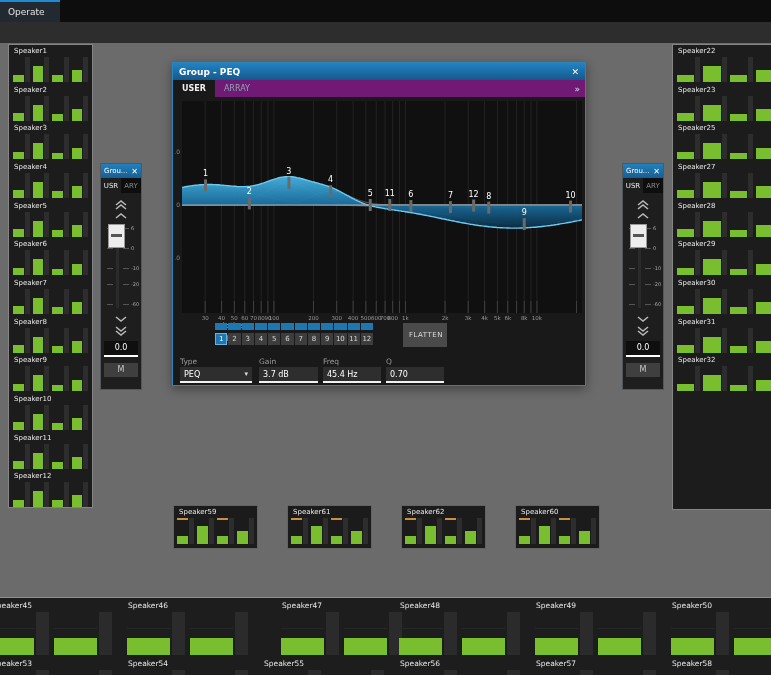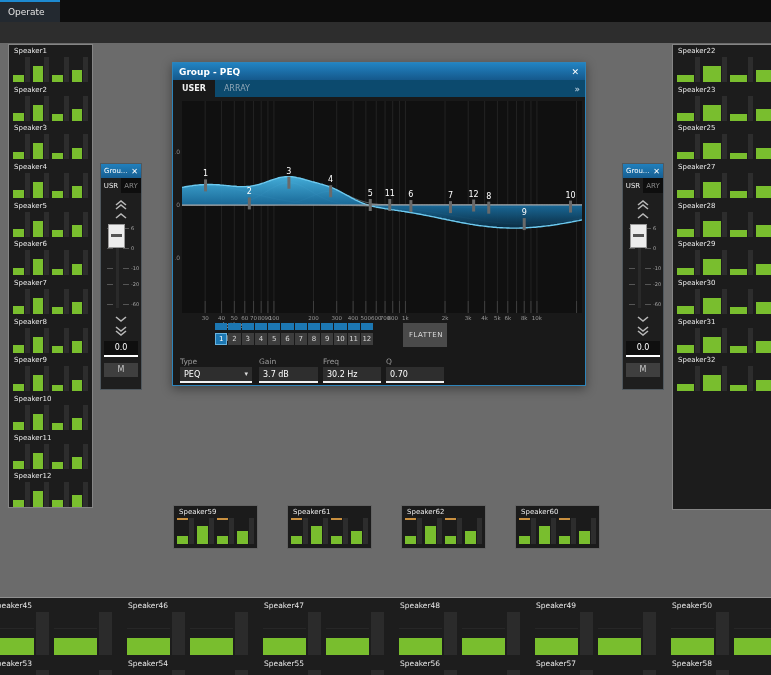--- a/index.html
+++ b/index.html
@@ -46,21 +46,21 @@
   .mini-val{width:34px;height:14px;background:#0f0f0f;border-bottom:2px solid #fff;color:#fff;
             font-size:8px;text-align:center;line-height:14px;margin-top:4px;}
   .mini-m{width:34px;height:14px;background:#3f3f3f;color:#c8c8c8;font-size:8px;text-align:center;
           line-height:14px;margin-top:6px;cursor:pointer;}
   
   .peq{position:absolute;left:172px;top:62px;width:414px;height:324px;background:#191919;
        border:1px solid #2d84ba;box-sizing:border-box;box-shadow:0 3px 10px rgba(0,0,0,.4);}
   .peq-header{height:17px;background:linear-gradient(#2283c2,#15598c);display:flex;align-items:center;cursor:move;}
   .peq-title{font-size:9px;font-weight:bold;color:#fff;padding-left:6px;flex:1;}
   .peq-close{color:#fff;font-size:9px;padding-right:6px;cursor:pointer;}
-  .peq-tabs{height:17px;background:#0c4a6e;display:flex;align-items:stretch;font-size:8px;}
+  .peq-tabs{height:17px;background:#701a75;display:flex;align-items:stretch;font-size:8px;}
   .ptab{padding:0 9px;display:flex;align-items:center;color:#8fa6b6;cursor:pointer;}
   .ptab.active{background:#191919;color:#f0f0f0;font-weight:bold;}
   .ptab-more{margin-left:auto;color:#cfe0ec;padding:0 5px;display:flex;align-items:center;font-size:9px;}
   #eq{position:absolute;left:2px;top:38px;}
   .row-label{position:absolute;left:7px;font-size:7.5px;color:#b8b8b8;margin-left:41px;}
   .act{top:258px;} .flt{top:271px;}
   #active-segs{position:absolute;left:42px;top:260px;width:158px;height:7px;display:flex;gap:1px;}
   .seg{flex:1;background:#1c77b2;cursor:pointer;}
   #filter-btns{position:absolute;left:42px;top:270px;width:158px;height:12px;display:flex;gap:1px;}
   .fbtn{flex:1;background:#3d3d3d;color:#d8d8d8;font-size:7px;display:flex;align-items:center;
@@ -837,21 +837,21 @@
     <div class="f-lab" style="left:7px">Type</div>
     <div class="f-lab" style="left:86px">Gain</div>
     <div class="f-lab" style="left:150px">Freq</div>
     <div class="f-lab" style="left:213px">Q</div>
 
     <div class="field" style="left:7px;width:72px">
       <span class="caret">▾</span>
       <span>PEQ</span>
     </div>
     <div class="field" style="left:86px;width:59px">3.7 dB</div>
-    <div class="field" style="left:150px;width:58px">30.2 Hz</div>
+    <div class="field" style="left:150px;width:58px">45.4 Hz</div>
     <div class="field" style="left:213px;width:58px">0.70</div>
   </div>
 
   <div id="bc">
       <div class="bc-panel" style="left: 173px;">
         <div class="strip-label">Speaker59</div>
         <div class="meters">
           <div class="slot">
             <div class="track"></div>
             <div class="limit-tick"></div>
@@ -967,21 +967,21 @@
               <div class="wline"></div>
               <div class="wgreen" style="height: 40%;"></div>
             </div>
             <div class="wslot">
               <div class="wtrack"></div>
               <div class="wline"></div>
               <div class="wgreen" style="height: 40%;"></div>
             </div>
           </div>
         </div>
-        <div class="wstrip" style="left: 257px;">
+        <div class="wstrip" style="left: 275px;">
           <div class="strip-label">Speaker47</div>
           <div class="wmeters">
             <div class="wslot">
               <div class="wtrack"></div>
               <div class="wline"></div>
               <div class="wgreen" style="height: 40%;"></div>
             </div>
             <div class="wslot">
               <div class="wtrack"></div>
               <div class="wline"></div>

